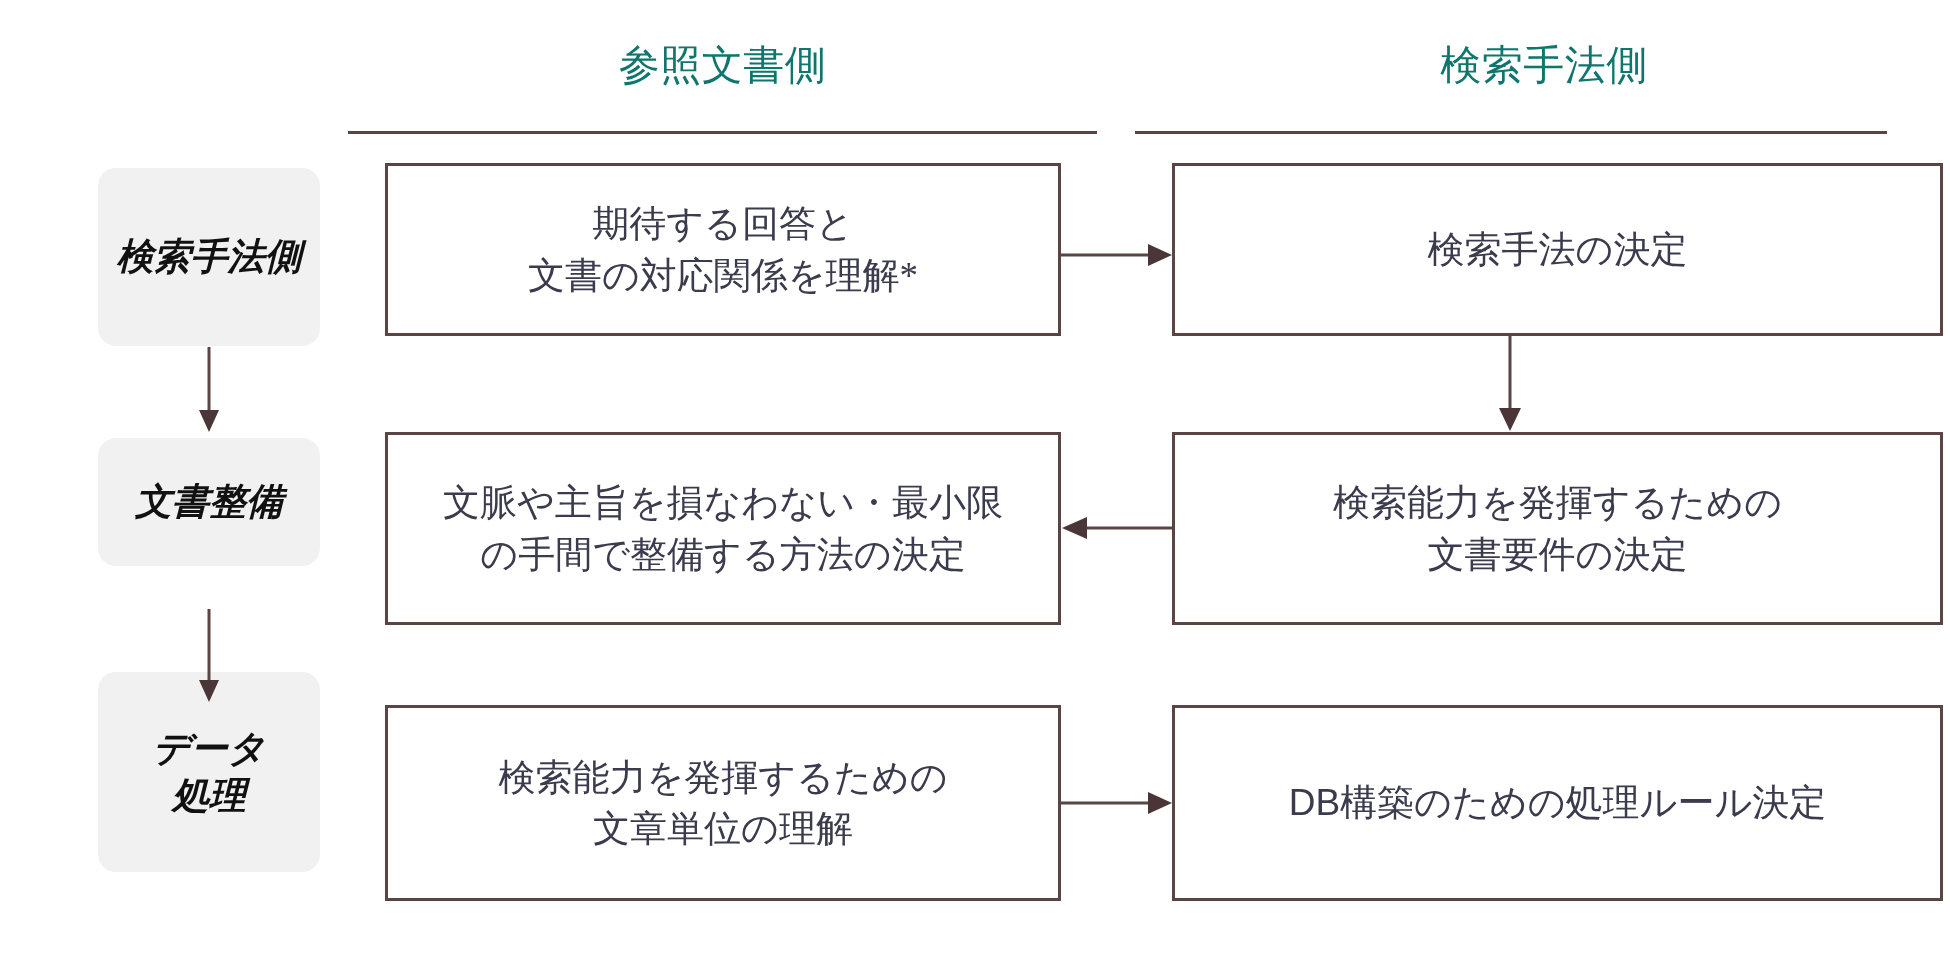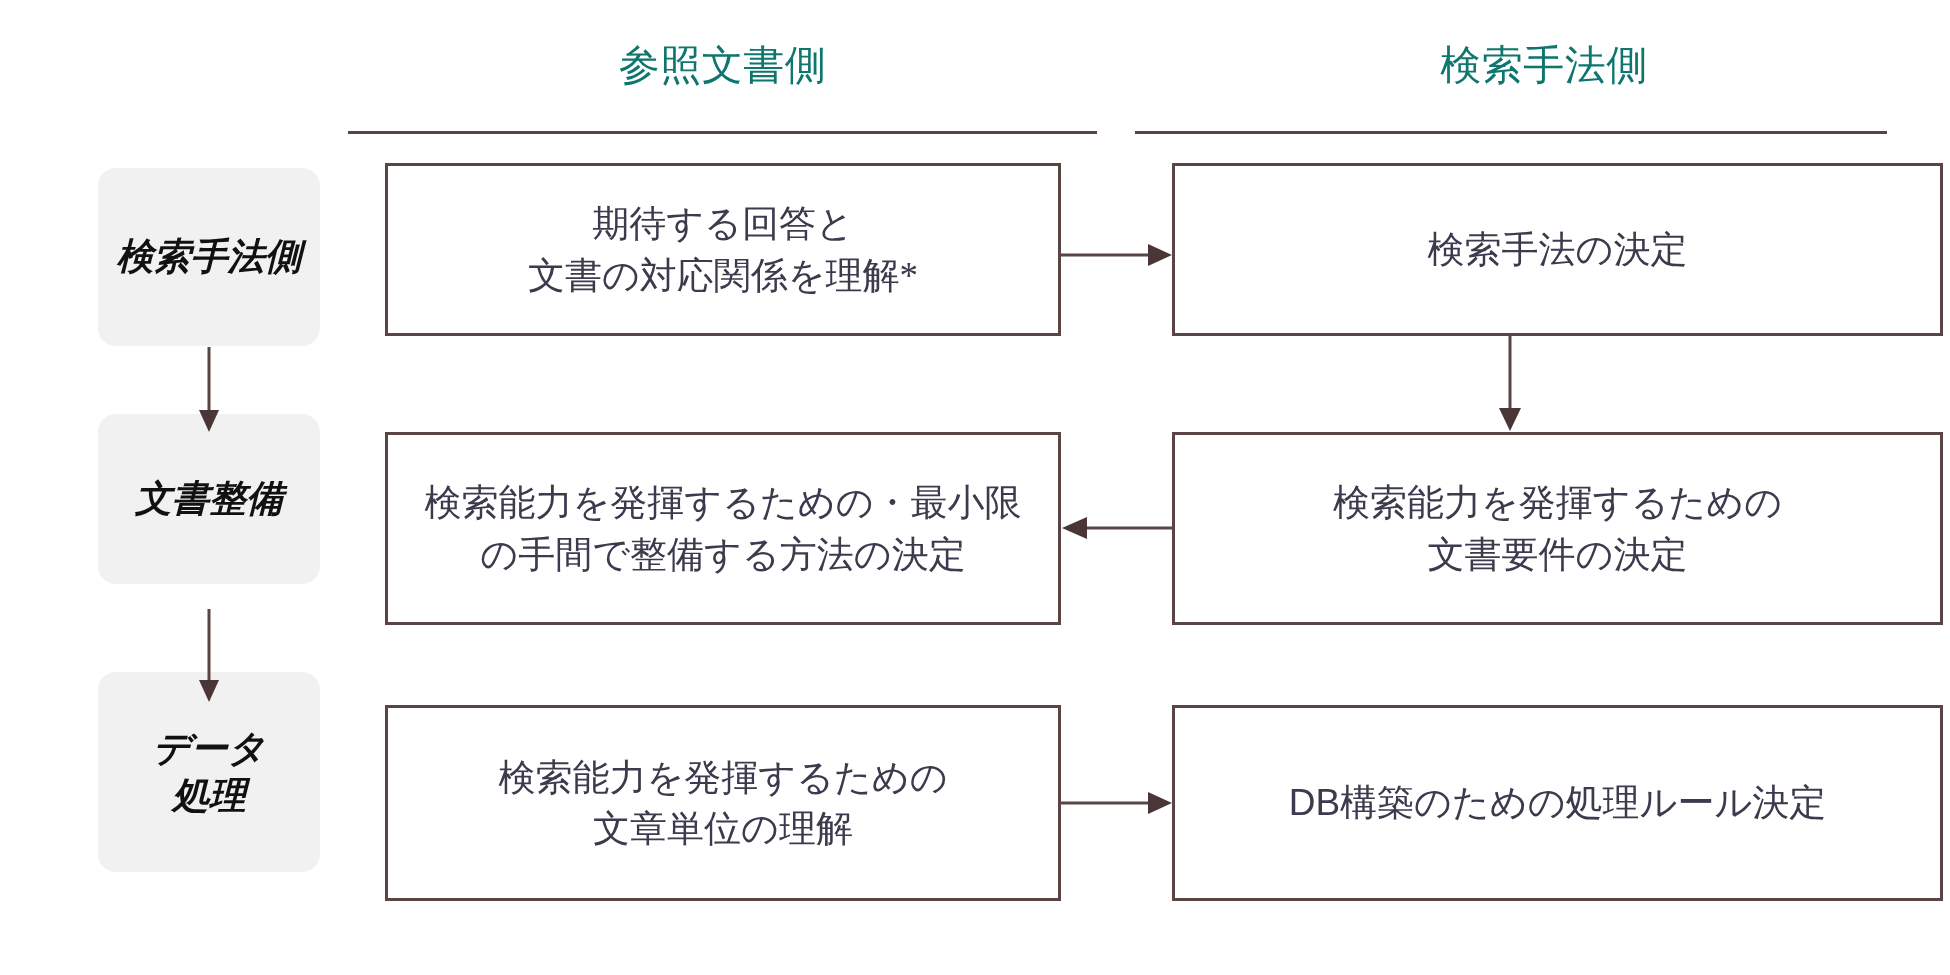--- a/index.html
+++ b/index.html
@@ -52,21 +52,21 @@
     justify-content: center;
     text-align: center;
     font-style: italic;
     font-weight: 700;
     font-size: 37px;
     color: #111111;
     line-height: 1.28;
     box-sizing: border-box;
   }
   #stage-0 { top: 168px; height: 178px; }
-  #stage-1 { top: 414px; height: 170px; font-style: italic; }
+  #stage-1 { top: 438px; height: 128px; font-style: italic; }
   #stage-2 { top: 672px; height: 200px; }
 
   
   .proc-box {
     position: absolute;
     border: 3px solid #5a4444;
     background: #ffffff;
     display: flex;
     align-items: center;
     justify-content: center;
@@ -121,21 +121,21 @@
   </div>
 
   <div class="proc-box col-left row-0">
     <span>
       <span>期待する回答と</span><br>
       <span>文書の対応関係を理解*</span>
     </span>
   </div>
   <div class="proc-box col-left row-1">
     <span>
-      <span>検索能力を発揮するための・最小限</span><br>
+      <span>文脈や主旨を損なわない・最小限</span><br>
       <span>の手間で整備する方法の決定</span>
     </span>
   </div>
   <div class="proc-box col-left row-2">
     <span>
       <span>検索能力を発揮するための</span><br>
       <span>文章単位の理解</span>
     </span>
   </div>
 

